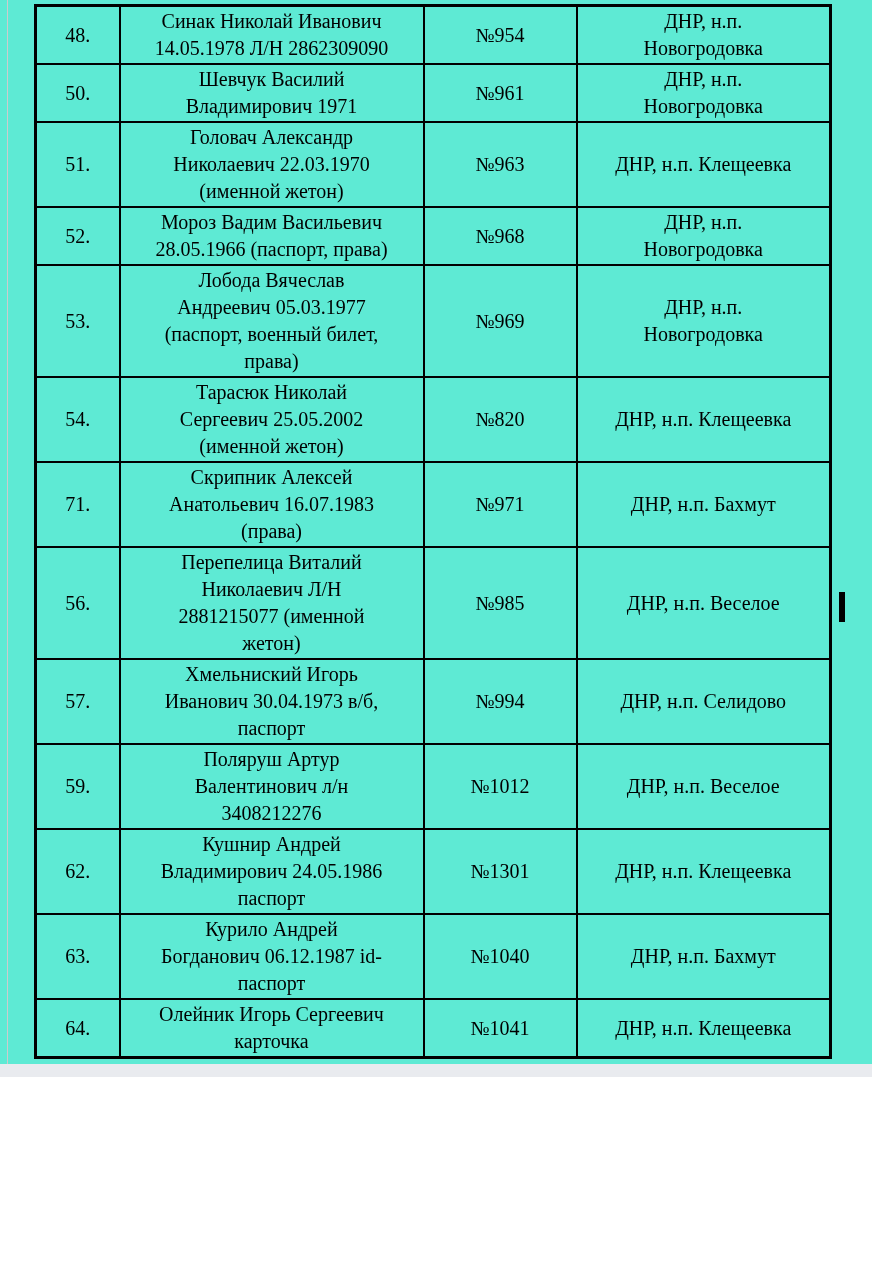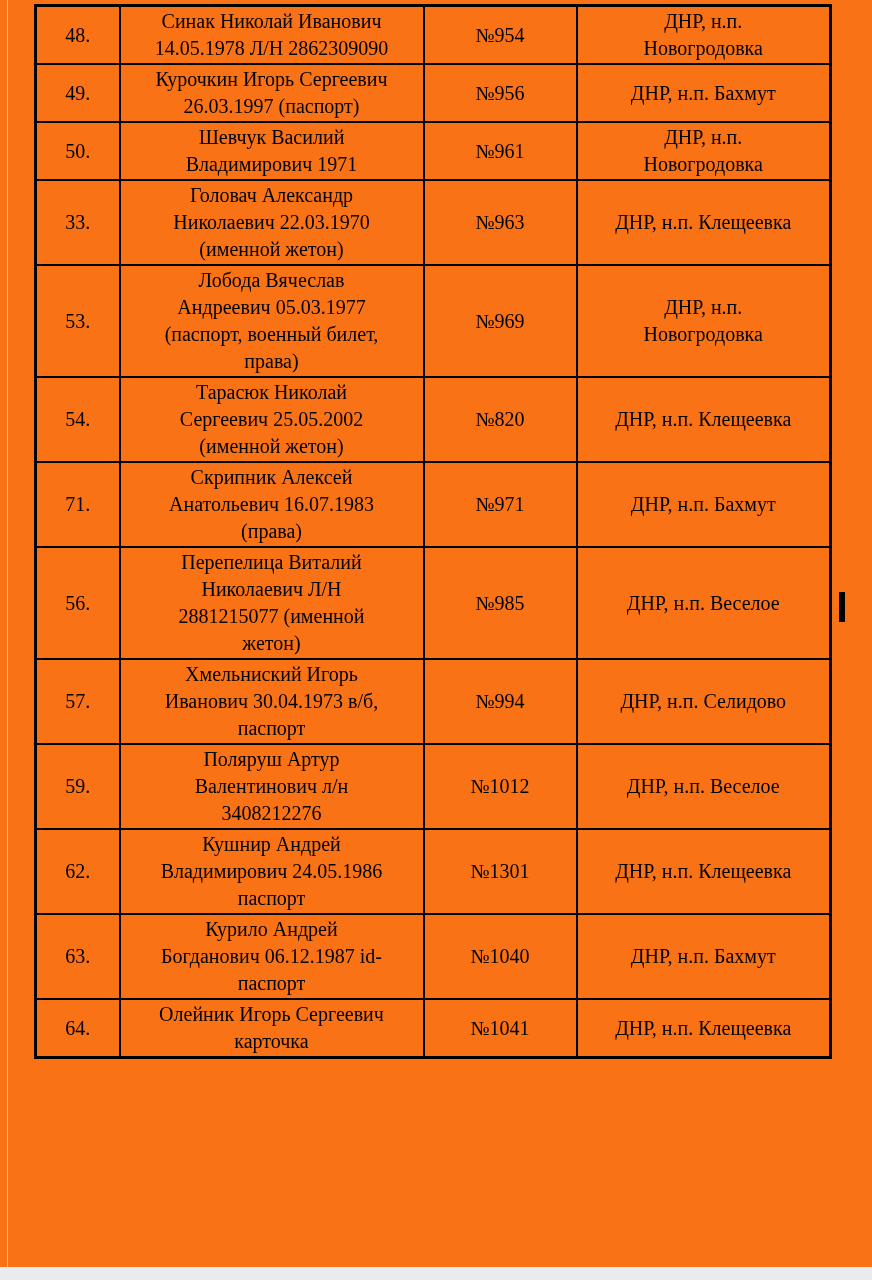--- a/index.html
+++ b/index.html
@@ -1,20 +1,20 @@
 <!DOCTYPE html>
 <html><head>
 <meta charset="utf-8">
 <style>
   html, body { margin: 0; padding: 0; }
   .page {
     position: relative;
     width: 872px;
-    height: 1280px;
-    background: #f97316;
+    height: 1077px;
+    background: #5eead4;
     overflow: hidden;
     font-family: "Liberation Serif", serif;
   }
   .left-scan-line {
     position: absolute;
     left: 7px;
     top: 0;
     width: 1px;
     height: 1267px;
     background: #cccccc;
@@ -76,41 +76,42 @@
     <tbody id="table-body">
         <tr>
       <td>48.</td>
       <td>Синак Николай Иванович
 14.05.1978 Л/Н 2862309090</td>
       <td>№954</td>
       <td>ДНР, н.п.
 Новогродовка</td>
     </tr>
         <tr>
-      <td>49.</td>
-      <td>Курочкин Игорь Сергеевич
-26.03.1997 (паспорт)</td>
-      <td>№956</td>
-      <td>ДНР, н.п. Бахмут</td>
-    </tr>
-        <tr>
       <td>50.</td>
       <td>Шевчук Василий
 Владимирович 1971</td>
       <td>№961</td>
       <td>ДНР, н.п.
 Новогродовка</td>
     </tr>
         <tr>
-      <td>33.</td>
+      <td>51.</td>
       <td>Головач Александр
 Николаевич 22.03.1970
 (именной жетон)</td>
       <td>№963</td>
       <td>ДНР, н.п. Клещеевка</td>
+    </tr>
+        <tr>
+      <td>52.</td>
+      <td>Мороз Вадим Васильевич
+28.05.1966 (паспорт, права)</td>
+      <td>№968</td>
+      <td>ДНР, н.п.
+Новогродовка</td>
     </tr>
         <tr>
       <td>53.</td>
       <td>Лобода Вячеслав
 Андреевич 05.03.1977
 (паспорт, военный билет,
 права)</td>
       <td>№969</td>
       <td>ДНР, н.п.
 Новогродовка</td>

